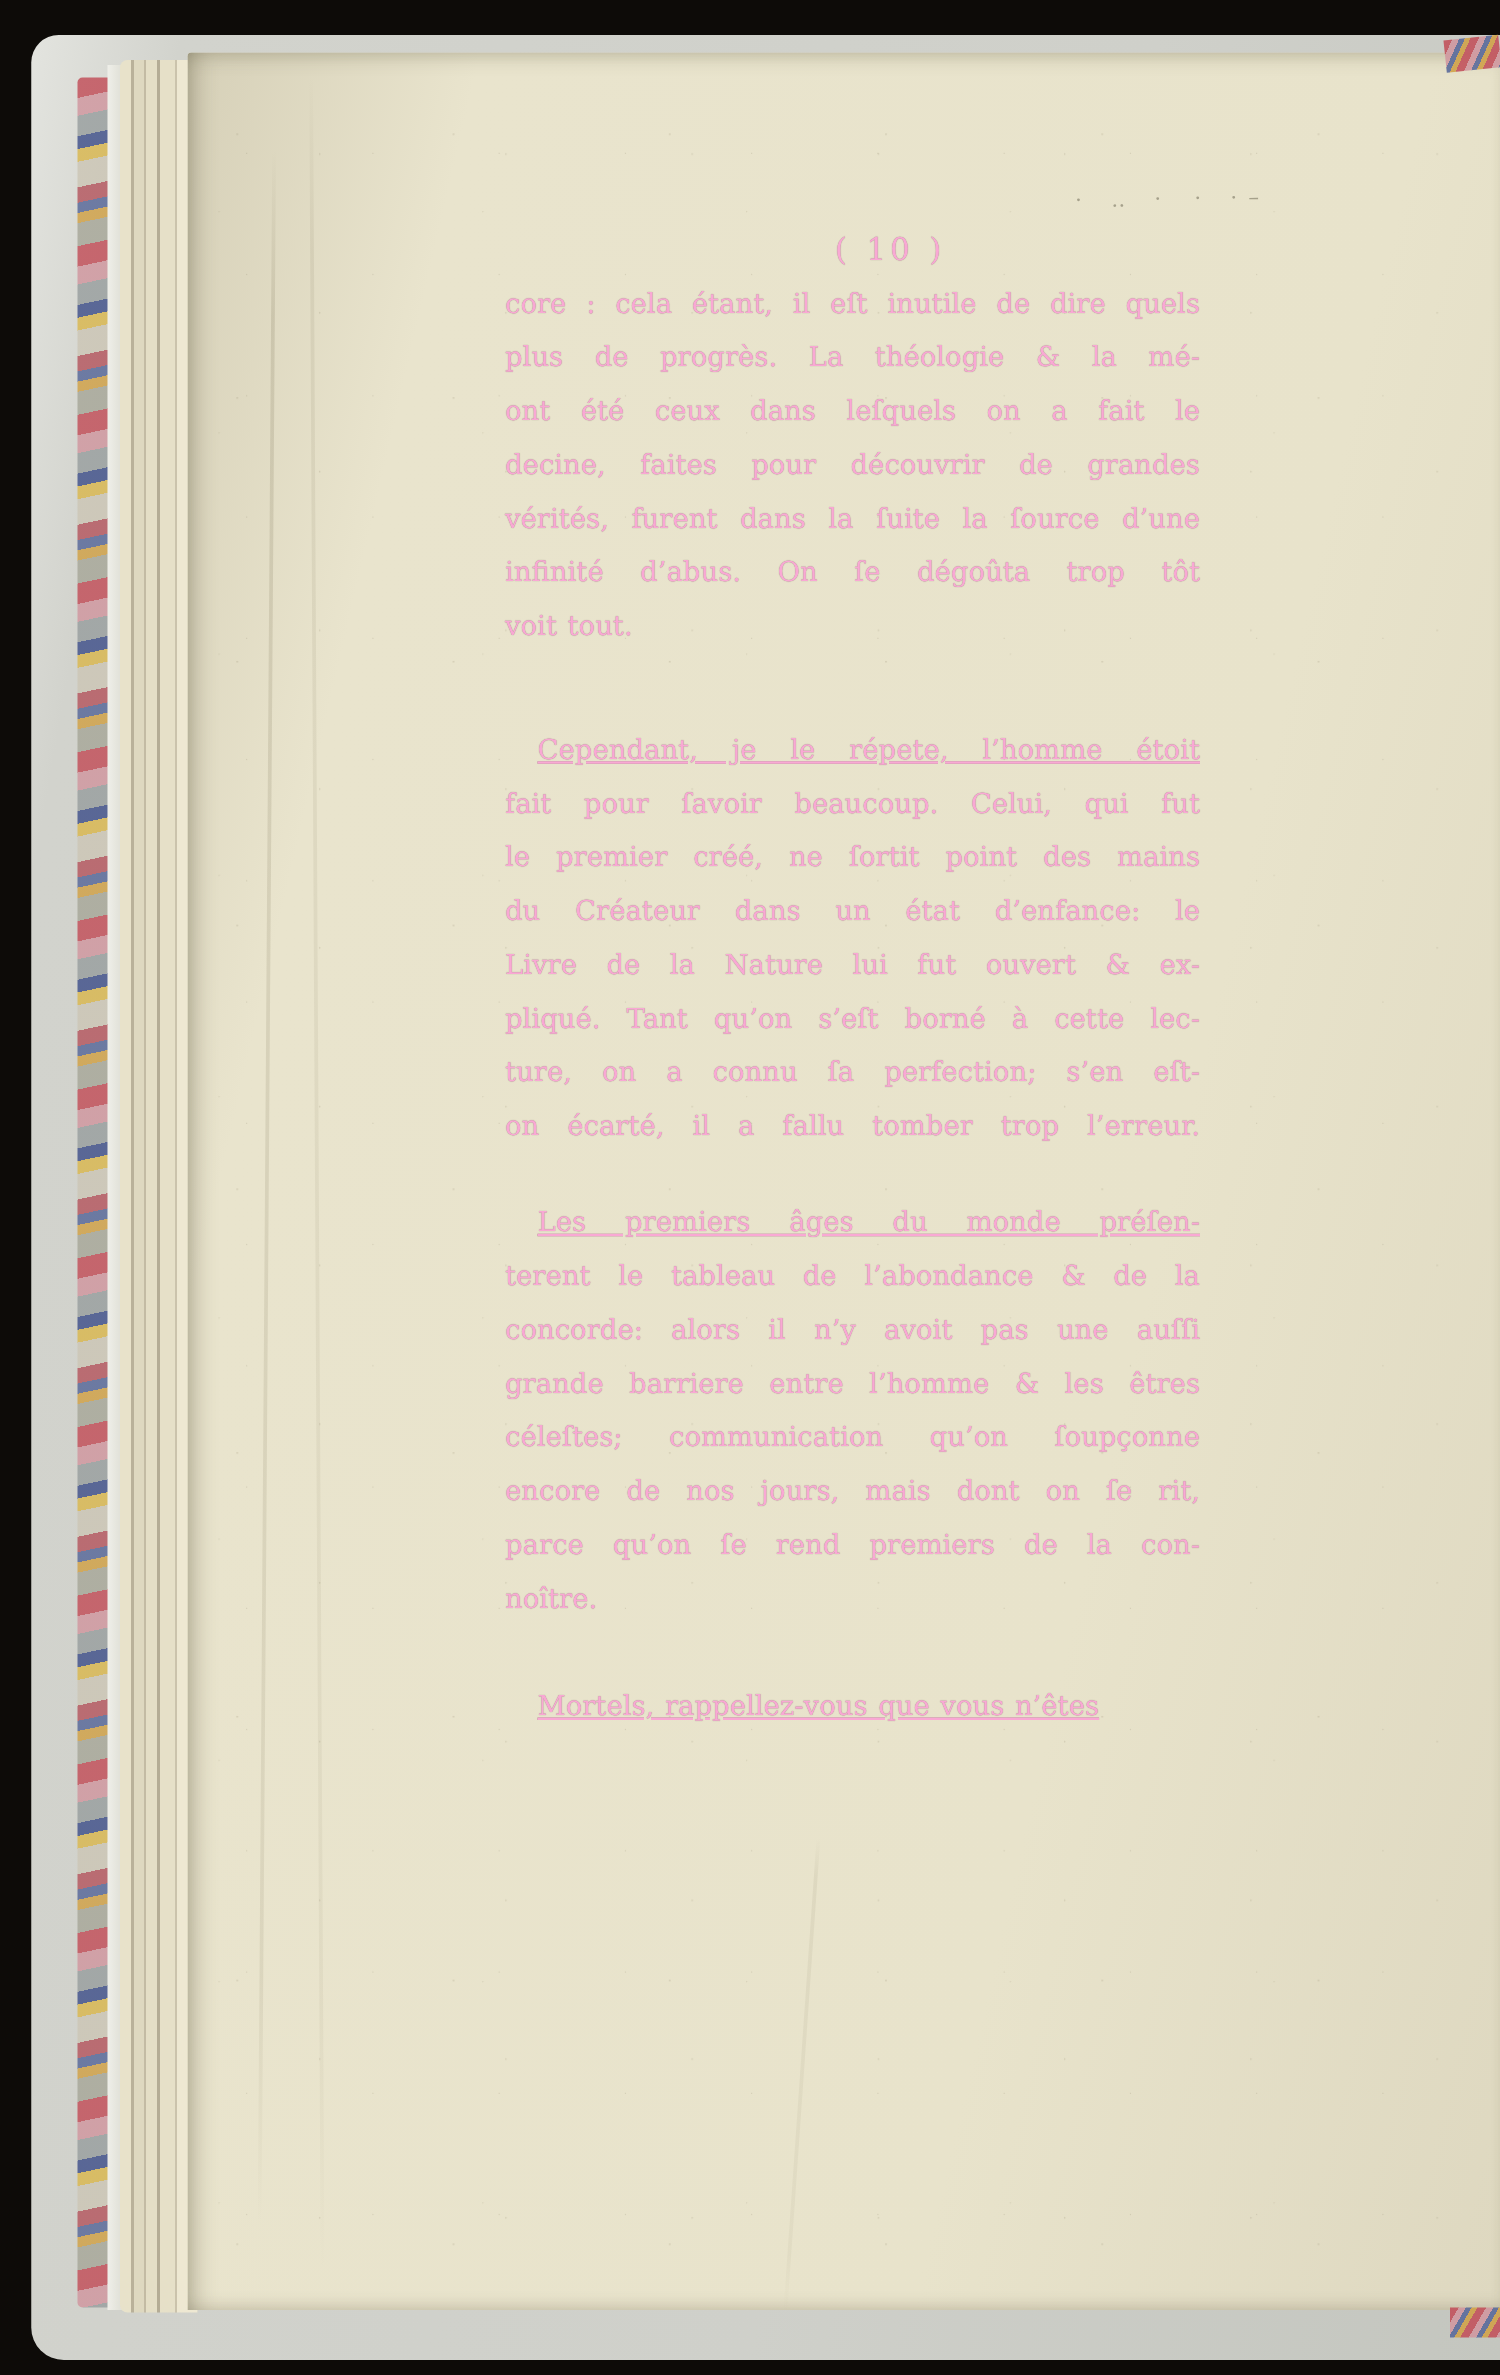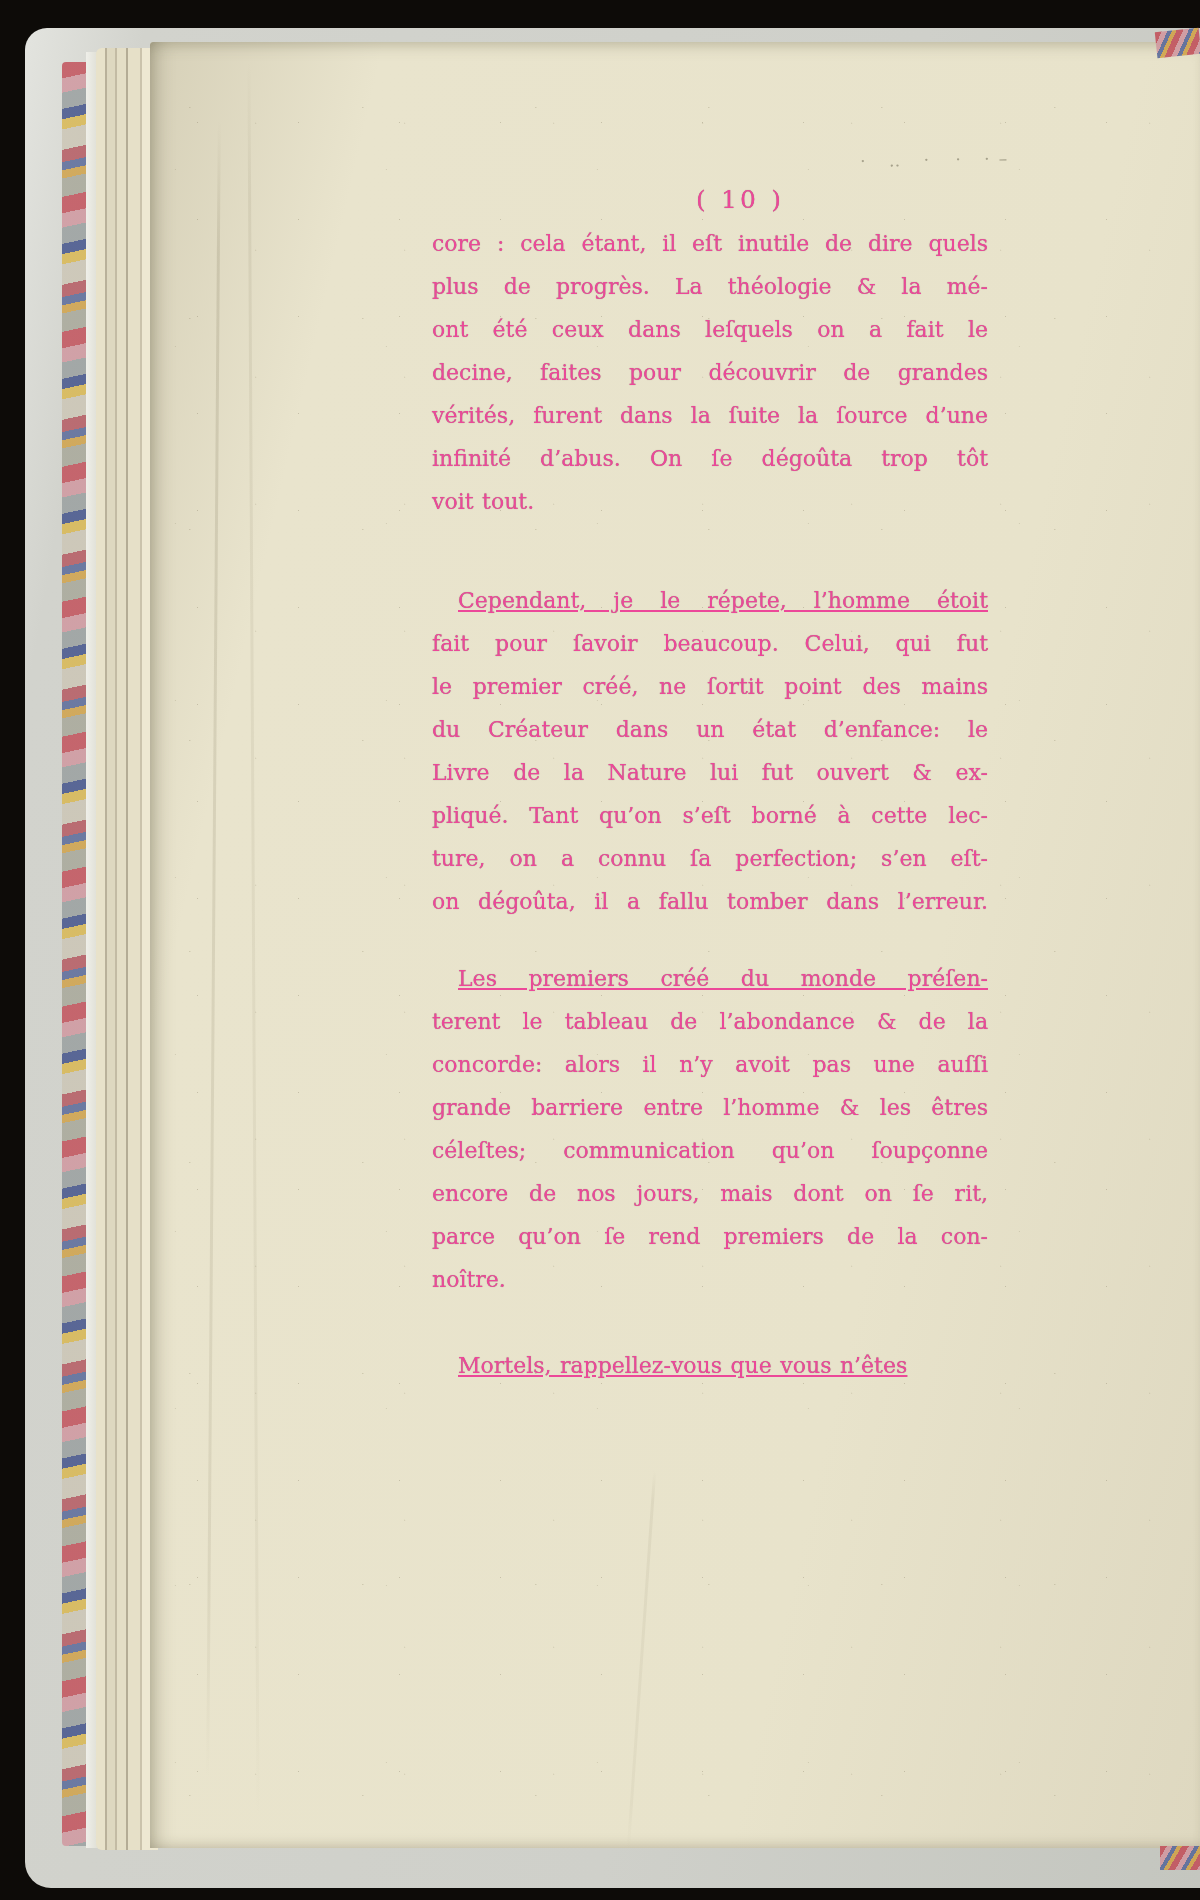--- a/index.html
+++ b/index.html
@@ -67,22 +67,22 @@
   .crease{
     position:absolute;width:3px;
     background:linear-gradient(to bottom,transparent,rgba(100,90,60,.16) 8%,rgba(100,90,60,.10) 88%,transparent);
   }
   .crease-a{left:212px;top:120px;height:1660px;transform:rotate(.4deg);}
   .crease-b{left:252px;top:60px;height:1760px;transform:rotate(-.3deg);opacity:.6;}
   .crease-c{left:640px;top:1470px;height:380px;transform:rotate(4deg);opacity:.5;}
 
   
   .text-area{
-    position:absolute;left:432px;top:178px;width:556px;
-    color:#ec4899;
+    position:absolute;left:404px;top:178px;width:556px;
+    color:#f9a8d4;
     font-size:22px;line-height:43px;
     word-spacing:1.5px;
     text-shadow:0 0 .7px rgba(62,56,40,.55);
   }
   .page-number{
     text-align:center;
     font-size:25px;
     letter-spacing:3px;
     margin:0 0 0 60px;
     height:44px;
@@ -134,24 +134,24 @@
           <div class="line short">voit tout.</div>
         </div>
         <div class="para">
           <div class="line indent">Cependant, je le répete, l’homme étoit</div>
           <div class="line">fait pour ſavoir beaucoup. Celui, qui fut</div>
           <div class="line">le premier créé, ne ſortit point des mains</div>
           <div class="line">du Créateur dans un état d’enfance: le</div>
           <div class="line">Livre de la Nature lui fut ouvert &amp; ex-</div>
           <div class="line">pliqué. Tant qu’on s’eſt borné à cette lec-</div>
           <div class="line">ture, on a connu ſa perfection; s’en eſt-</div>
-          <div class="line">on dégoûta, il a fallu tomber dans l’erreur.</div>
+          <div class="line">on écarté, il a fallu tomber trop l’erreur.</div>
         </div>
         <div class="para">
-          <div class="line indent">Les premiers créé du monde préſen-</div>
+          <div class="line indent">Les premiers âges du monde préſen-</div>
           <div class="line">terent le tableau de l’abondance &amp; de la</div>
           <div class="line">concorde: alors il n’y avoit pas une auſſi</div>
           <div class="line">grande barriere entre l’homme &amp; les êtres</div>
           <div class="line">céleſtes; communication qu’on ſoupçonne</div>
           <div class="line">encore de nos jours, mais dont on ſe rit,</div>
           <div class="line">parce qu’on ſe rend premiers de la con-</div>
           <div class="line short">noître.</div>
         </div>
         <div class="para">
           <div class="line short indent">Mortels, rappellez-vous que vous n’êtes</div>

